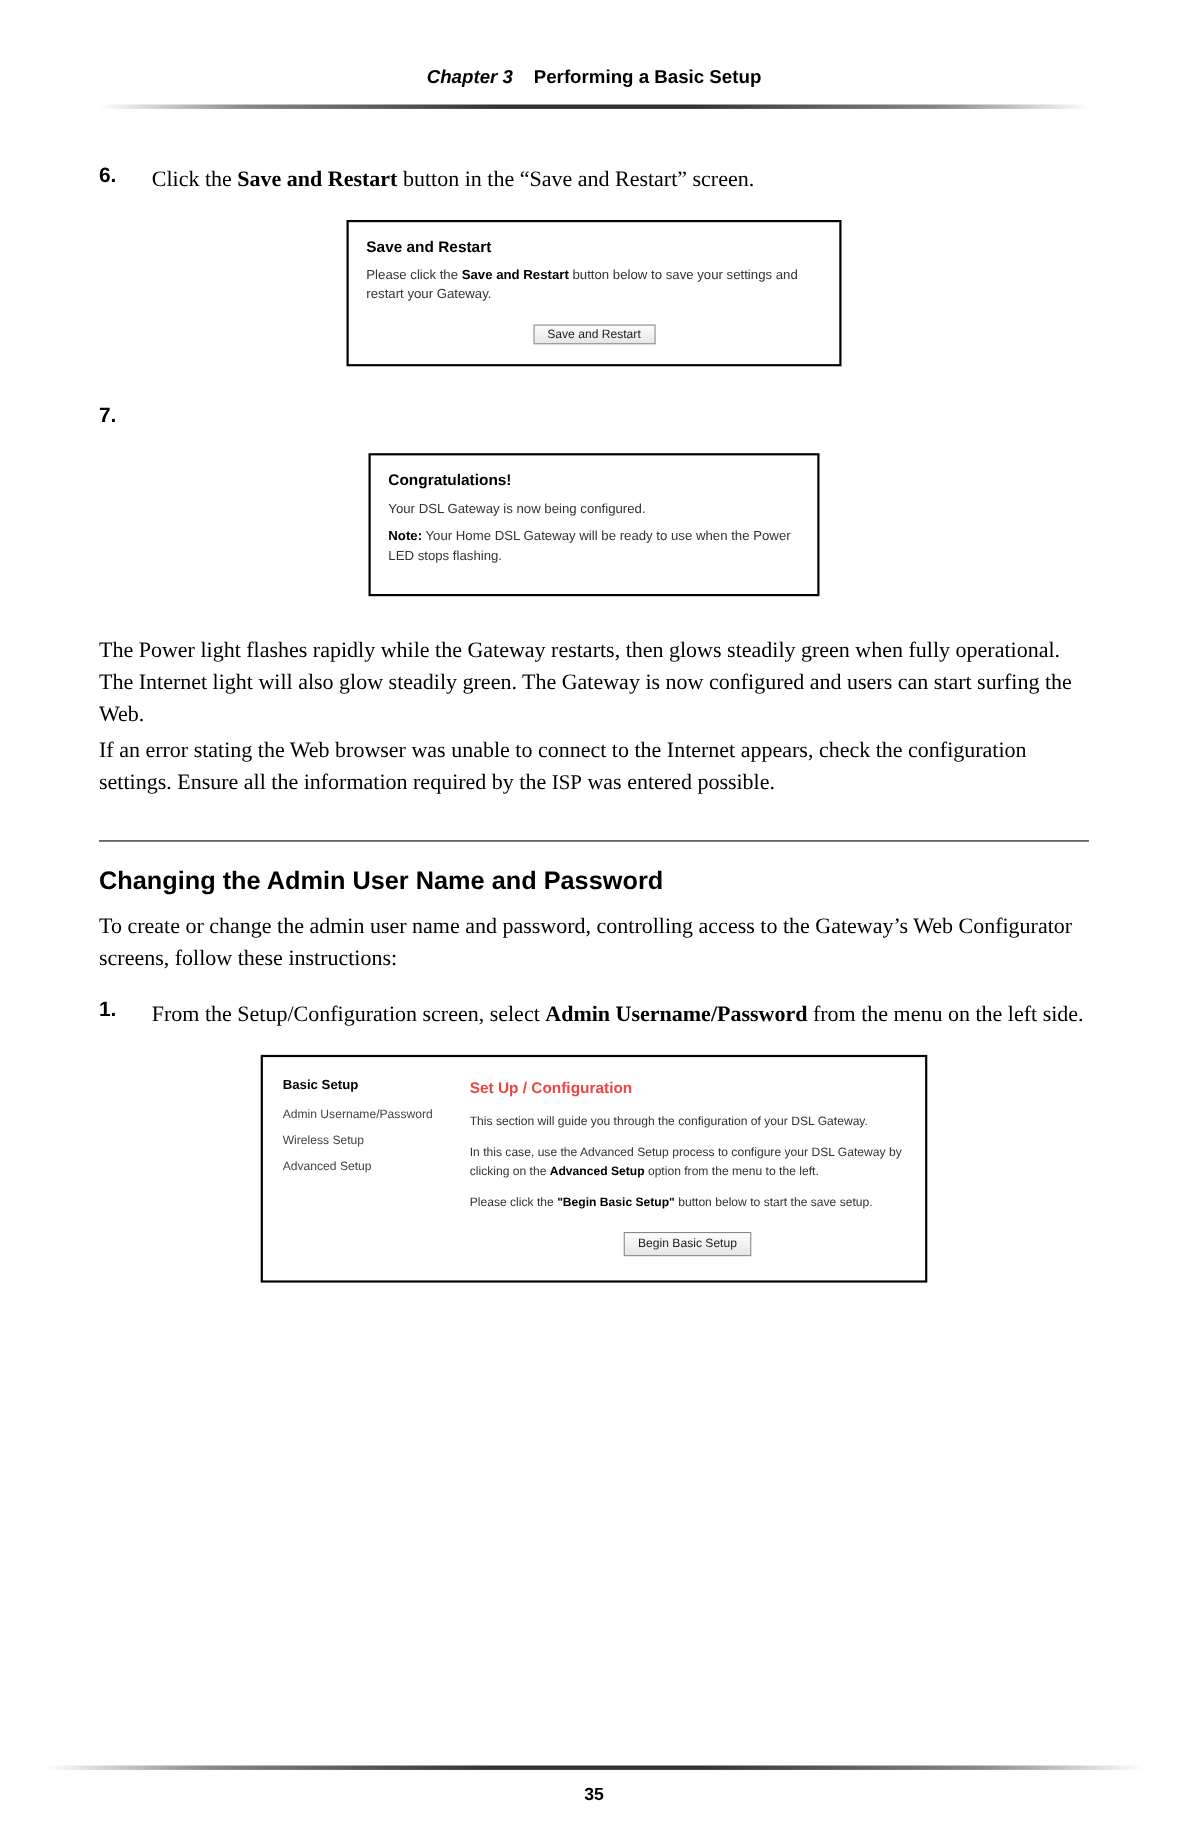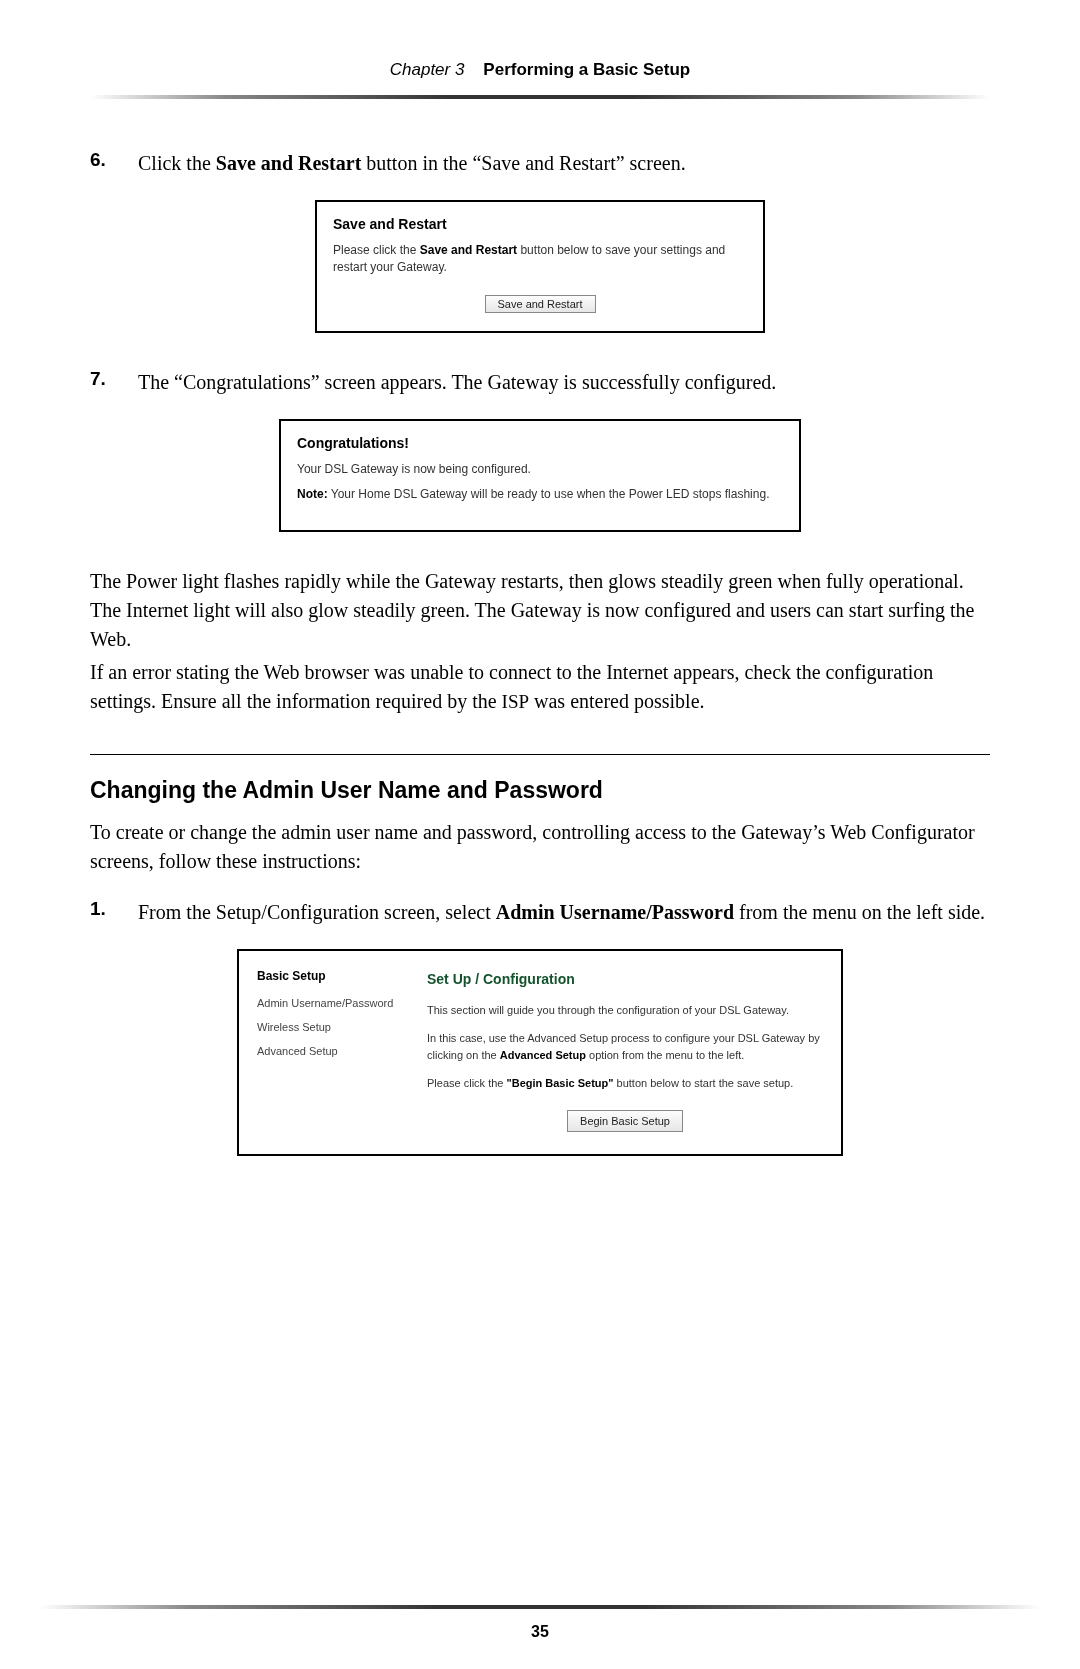--- a/index.html
+++ b/index.html
@@ -11,21 +11,21 @@
     position: relative;
     padding: 60px 90px 50px 90px;
     color: #000;
   }
   .chapter-header {
     text-align: center;
     font-family: Verdana, Arial, sans-serif;
     font-size: 17px;
     margin-bottom: 15px;
   }
-  .chapter-header .italic { font-style: italic; font-weight: normal; }
+  .chapter-header .italic { font-style: italic; font-weight: bold; }
   .chapter-header .bold { font-weight: bold; }
   .hr-gradient-top, .hr-gradient-bot {
     height: 4px;
     background: linear-gradient(to right, #fff 0%, #888 15%, #333 40%, #333 60%, #888 85%, #fff 100%);
     margin-bottom: 50px;
   }
   .hr-gradient-bot {
     position: absolute;
     left: 40px; right: 40px;
     bottom: 60px;
@@ -55,21 +55,21 @@
   .step-body .bold { font-weight: bold; }
   .screenshot-box {
     border: 2px solid #000;
     margin: 22px auto 35px auto;
     padding: 14px 16px 18px 16px;
     font-family: Verdana, Arial, sans-serif;
     font-size: 12px;
     color: #333;
   }
   .sbox1 { width: 450px; }
-  .sbox2 { width: 522px; }
+  .sbox2 { width: 410px; }
   .sbox3 { width: 606px; display: flex; padding: 18px 18px 22px 18px; }
   .sbox-title { font-weight: bold; font-size: 14px; margin-bottom: 10px; color: #000; }
   .sbox-text { line-height: 1.45; margin-bottom: 8px; }
   .sbox-text .b { font-weight: bold; color: #000; }
   .sbox-btn-wrap { text-align: center; margin-top: 18px; }
   .sbox-btn {
     display: inline-block;
     border: 1px solid #888;
     background: linear-gradient(#fdfdfd,#e6e6e6);
     font-family: Verdana, Arial, sans-serif;
@@ -102,21 +102,21 @@
     color: #444;
   }
   .sidebar3 .head { font-weight: bold; color: #000; margin-bottom: 14px; font-size: 12px; }
   .sidebar3 div { margin-bottom: 12px; }
   .content3 {
     font-family: Verdana, Arial, sans-serif;
     font-size: 11px;
     color: #333;
     line-height: 1.5;
   }
-  .content3 .head { font-weight: bold; color: #14532d; font-size: 14px; margin-bottom: 12px; }
+  .content3 .head { font-weight: bold; color: #ef4444; font-size: 14px; margin-bottom: 12px; }
   .content3 p { margin-bottom: 12px; }
   .content3 .b { font-weight: bold; color: #000; }
   .content3 .q { font-weight: bold; color: #000; }
 </style>
 </head>
 <body>
 
 <div class="chapter-header">
   <span class="italic">Chapter 3</span>
   <span>&nbsp;&nbsp;</span>
@@ -136,21 +136,20 @@
   <div class="sbox-text">
     <span>Please click the </span><span class="b">Save and Restart</span><span> button below to save your settings and restart your Gateway.</span>
   </div>
   <div class="sbox-btn-wrap">
     <span class="sbox-btn">Save and Restart</span>
   </div>
 </div>
 
 <div class="step">
   <div class="step-num">7.</div>
-  <div class="step-body">The “Congratulations” screen appears. The Gateway is successfully configured.</div>
 </div>
 
 <div class="screenshot-box sbox2">
   <div class="sbox-title">Congratulations!</div>
   <div class="sbox-text">Your DSL Gateway is now being configured.</div>
   <div class="sbox-text">
     <span class="b">Note:</span><span> Your Home DSL Gateway will be ready to use when the Power LED stops flashing.</span>
   </div>
 </div>
 

